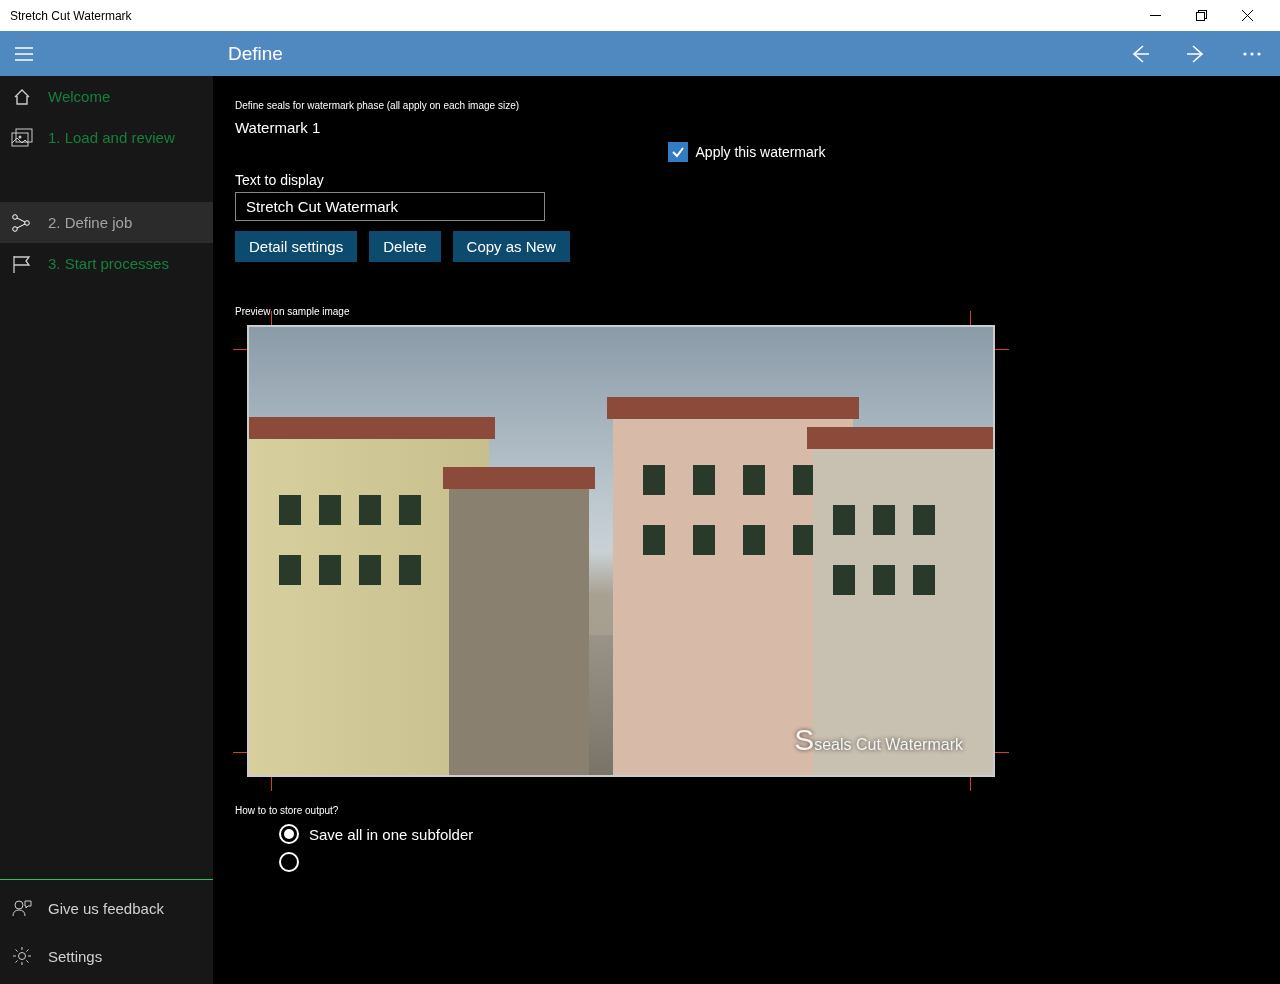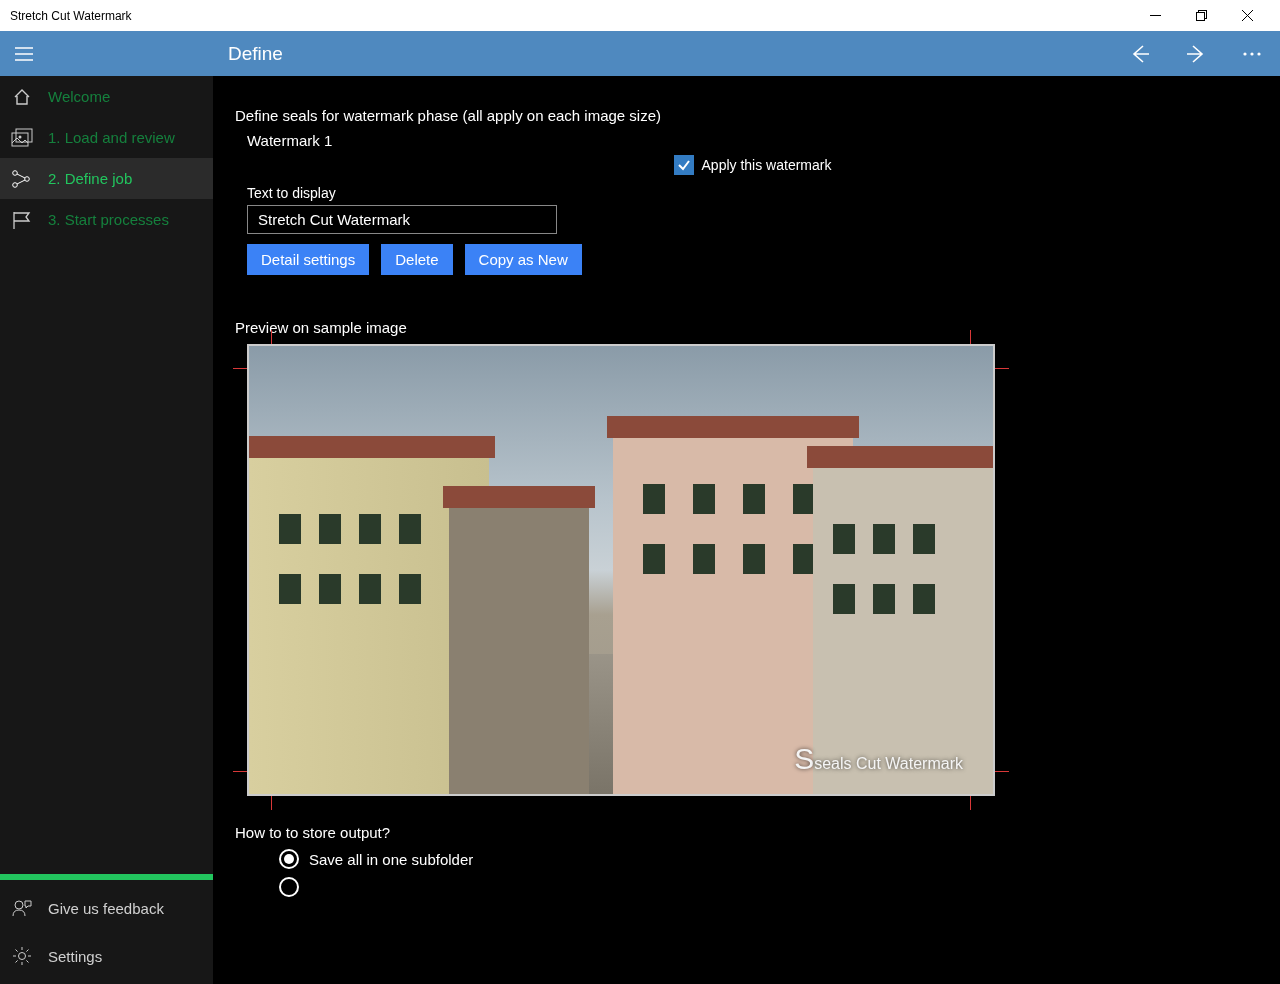--- a/index.html
+++ b/index.html
@@ -84,48 +84,49 @@
   display: flex;
   align-items: center;
   padding: 0 10px;
   gap: 14px;
   color: #15803d;
   cursor: pointer;
   font-size: 15px;
 }
 .sidebar-item.active {
   background: #2b2b2b;
-  color: #22c55e;
+  color: #a3a3a3;
+  margin-top: 44px;
 }
 .sidebar-icon {
   width: 24px;
   height: 24px;
   display: flex;
   align-items: center;
   justify-content: center;
   flex-shrink: 0;
 }
 .sidebar-bottom {
-  border-top: 6px solid #22c55e;
+  border-top: 1px solid #22c55e;
   padding-top: 4px;
   padding-bottom: 4px;
 }
 .sidebar-bottom .sidebar-item { height: 48px; color: #d0d0d0; font-size: 15px; }
 .content {
   flex: 1;
   background: #000;
   color: #fff;
   overflow-y: auto;
   position: relative;
   padding: 12px 22px 24px 22px;
 }
 .content::-webkit-scrollbar{width:12px}
 .content::-webkit-scrollbar-thumb{background:#555}
-.section-heading { font-size: 15px; margin: 19px 0 8px 0; font-weight: 400; }
-.watermark-block { margin-left: 12px; }
+.section-heading { font-size: 10px; margin: 12px 0 8px 0; font-weight: 400; }
+.watermark-block { }
 .watermark-title { font-size: 15px; margin-bottom: 6px; }
 .checkbox-row {
   display: flex;
   align-items: center;
   gap: 8px;
   margin-bottom: 10px;
   cursor: pointer;
   justify-content: center;
 }
 .checkbox-box {
@@ -140,21 +141,21 @@
   background: #000;
   border: 1px solid #888;
   color: #fff;
   padding: 5px 10px;
   font-size: 15px;
   font-family: inherit;
   outline: none;
 }
 .btn-row { display: flex; gap: 12px; margin-top: 10px; }
 .btn {
-  background: #3b82f6;
+  background: #0c4a6e;
   color: #fff;
   border: none;
   padding: 7px 14px;
   font-size: 15px;
   font-family: inherit;
   cursor: pointer;
 }
 .preview-wrap { position: relative; width: 748px; margin-top: 6px; margin-left: 12px; }
 .preview-img {
   width: 748px;

